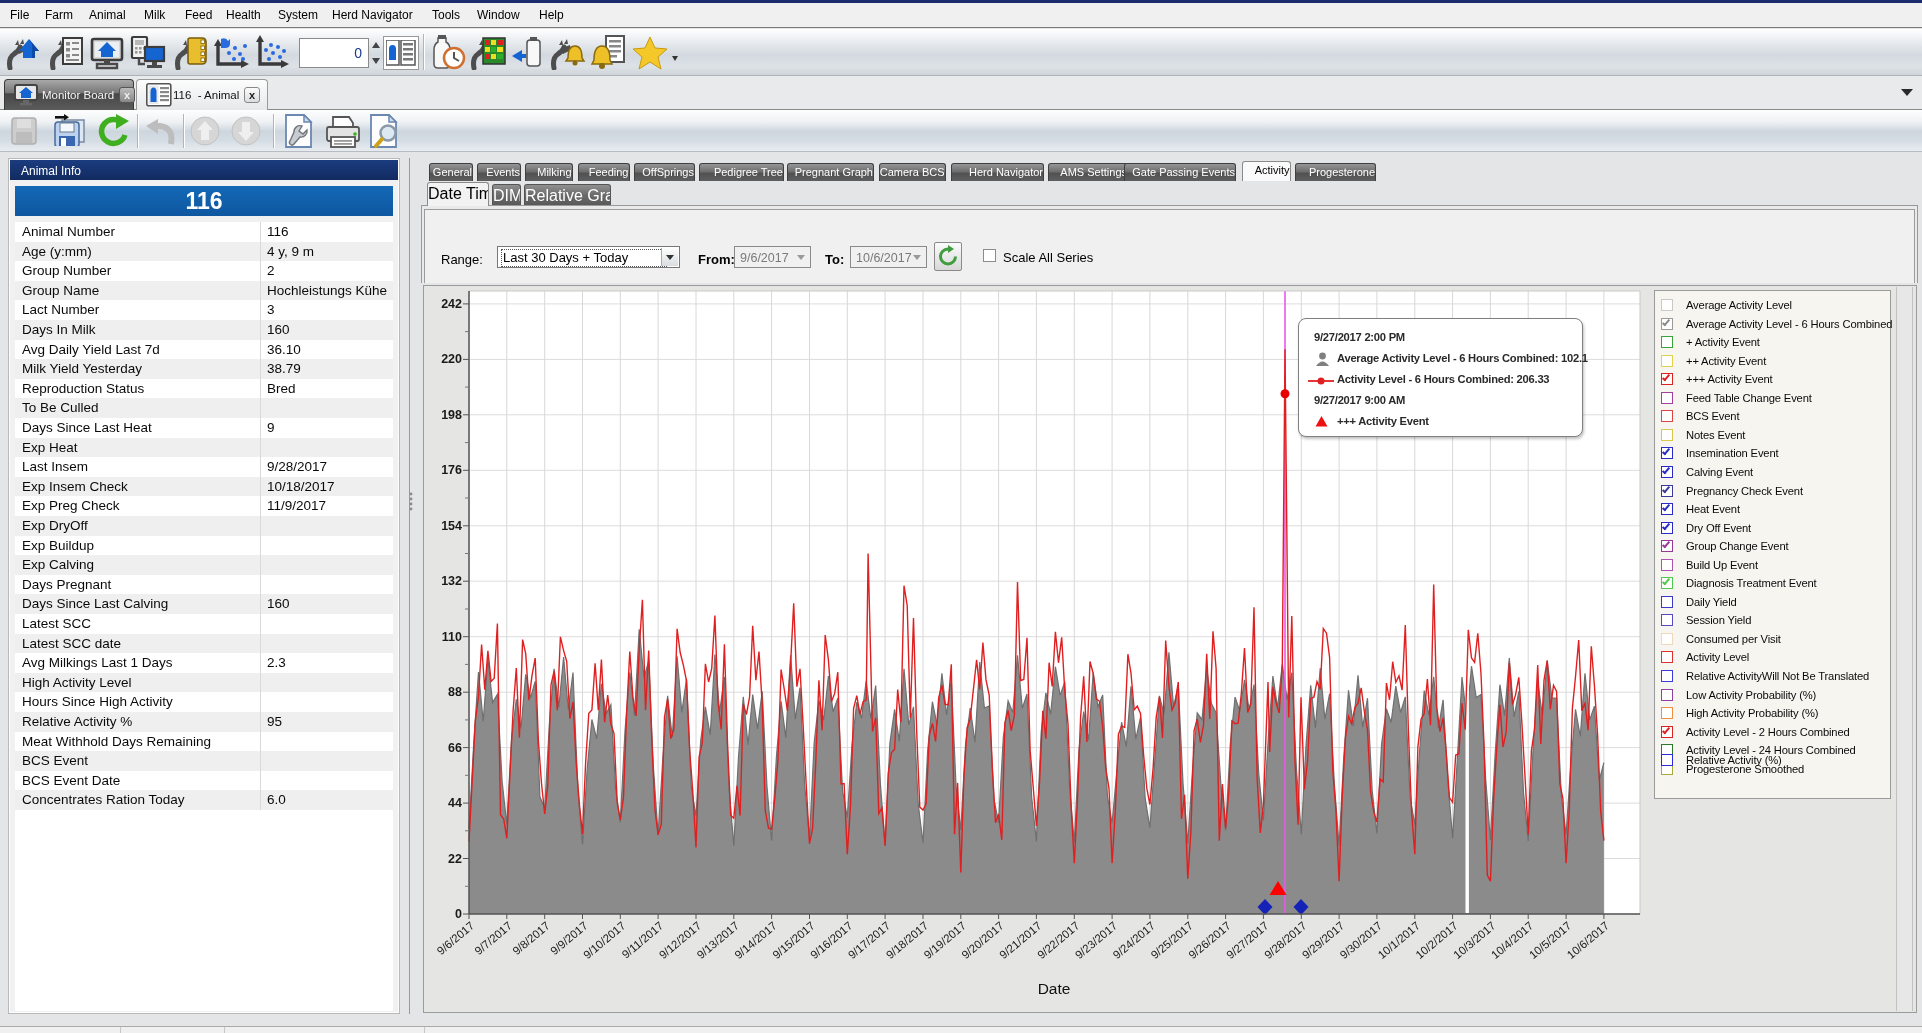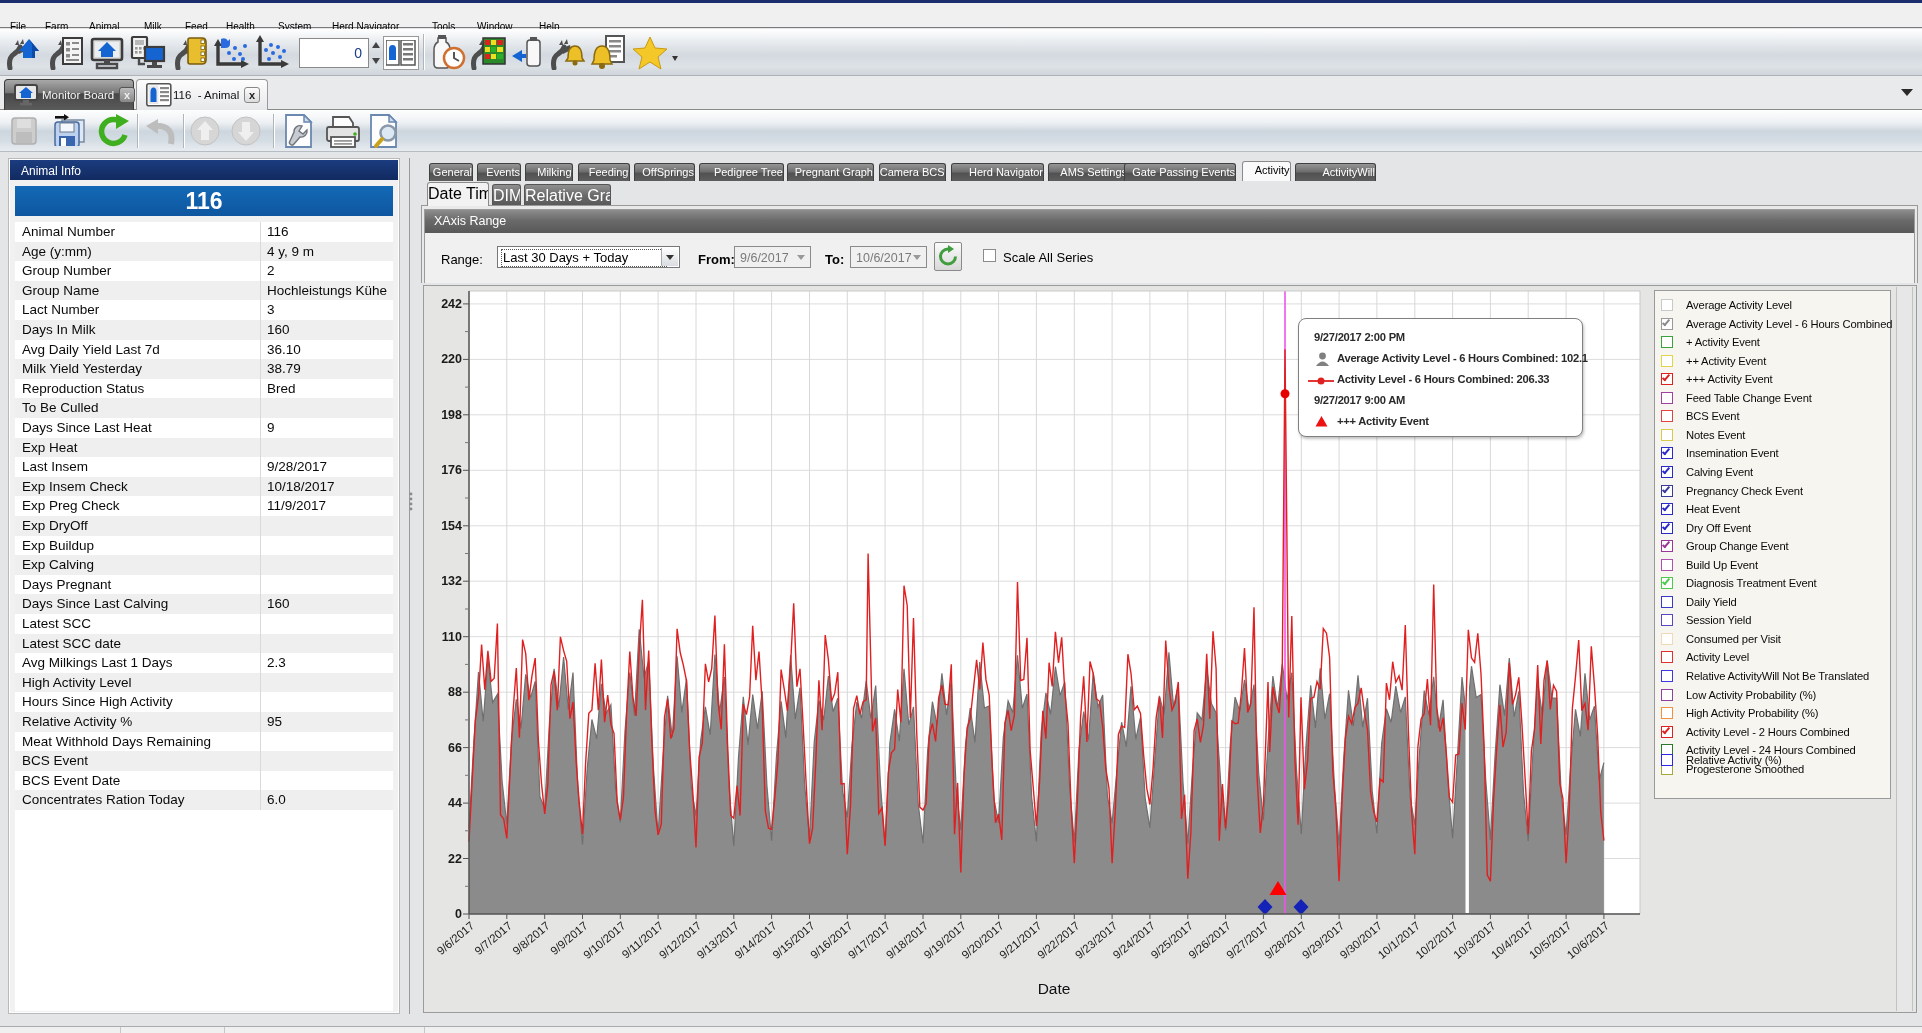--- a/index.html
+++ b/index.html
@@ -1,19 +1,19 @@
 <!DOCTYPE html>
 <html><head><meta charset="utf-8"><title>DelPro</title><style>
 *{margin:0;padding:0;box-sizing:border-box;}
 html,body{width:1922px;height:1033px;overflow:hidden;background:#e3e5e7;
   font-family:"Liberation Sans",sans-serif;-webkit-font-smoothing:antialiased;}
 .abs{position:absolute;}
 #topline{left:0;top:0;width:1922px;height:3px;background:#1b2d6e;}
 #menubar{left:0;top:3px;width:1922px;height:25px;background:#f0f0f0;border-bottom:1px solid #7a7a7a;}
-#menubar span{position:absolute;top:18px;font-size:10px;color:#000;}
+#menubar span{position:absolute;top:5px;font-size:12px;color:#000;}
 #toolbar1{left:0;top:29px;width:1922px;height:47px;
   background:linear-gradient(#ffffff,#f2f4f6 15%,#d3d9df 55%,#dde2e7 80%,#cfd5da 97%,#9aa0a6);}
 #tabstrip{left:0;top:76px;width:1922px;height:34px;background:#e9eaec;border-bottom:1px solid #8a8a8a;}
 .tab1{position:absolute;top:3px;height:31px;border:1px solid #3a3a3a;border-bottom:none;
   border-radius:4px 4px 0 0;white-space:nowrap;}
 #tabMon{left:4px;width:130px;background:linear-gradient(#a8a8a8,#787878 42%,#474747 46%,#5b5b5b);}
 #tabAni{left:136px;width:132px;background:linear-gradient(#fdfdfd,#f1f2f3 50%,#e6e8ea);border-color:#9a9a9a;}
 #tabMon .lbl{position:absolute;left:37px;top:9px;color:#f4f4f4;font-size:11.5px;}
 #tabAni .lbl{position:absolute;left:36px;top:9px;color:#111;font-size:11.5px;}
 .tclose{position:absolute;top:7px;width:16px;height:16px;border:1px solid #888;border-radius:3px;
@@ -466,27 +466,26 @@
 <div class="maintab" style="left:524.5px;width:48.0px">Milking</div>
 <div class="maintab" style="left:577.5px;width:52.0px">Feeding</div>
 <div class="maintab" style="left:634.0px;width:61.0px">OffSprings</div>
 <div class="maintab" style="left:699.0px;width:85.0px">Pedigree Tree</div>
 <div class="maintab" style="left:787.0px;width:87.0px">Pregnant Graph</div>
 <div class="maintab" style="left:878.5px;width:67.0px">Camera BCS</div>
 <div class="maintab" style="left:951.0px;width:93.0px">Herd Navigator</div>
 <div class="maintab" style="left:1048.0px;width:80px">AMS Settings</div>
 <div class="maintab" style="left:1124.0px;width:112.0px">Gate Passing Events</div>
 <div class="maintab sel" style="left:1241.5px;width:49.0px">Activity</div>
-<div class="maintab" style="left:1295.0px;width:81.0px">ActivityWill</div>
+<div class="maintab" style="left:1295.0px;width:81.0px">Progesterone</div>
 <div class="subtab sel" style="left:427.0px;width:62.0px">Date Time</div>
 <div class="subtab" style="left:492.0px;width:29.0px">DIM</div>
 <div class="subtab" style="left:524.0px;width:87.0px">Relative Graph</div>
 <div id="rpanel" class="abs">
   <div id="xaxbox">
-    <div id="xaxhead">XAxis Range</div>
     <div id="ctrlrow">
       <span class="abs" style="left:16px;top:19px">Range:</span>
       <div id="range-dd">
           <span class="txt">Last 30 Days + Today</span>
           <span class="ddbtn"></span>
         </div>
       <span class="abs" style="left:273px;top:19px;font-weight:bold">From:</span>
       <div class="dateinput" style="left:309px">9/6/2017<span class="da"></span></div>
       <span class="abs" style="left:400px;top:19px;font-weight:bold">To:</span>
       <div class="dateinput" style="left:425px">10/6/2017<span class="da"></span></div>

